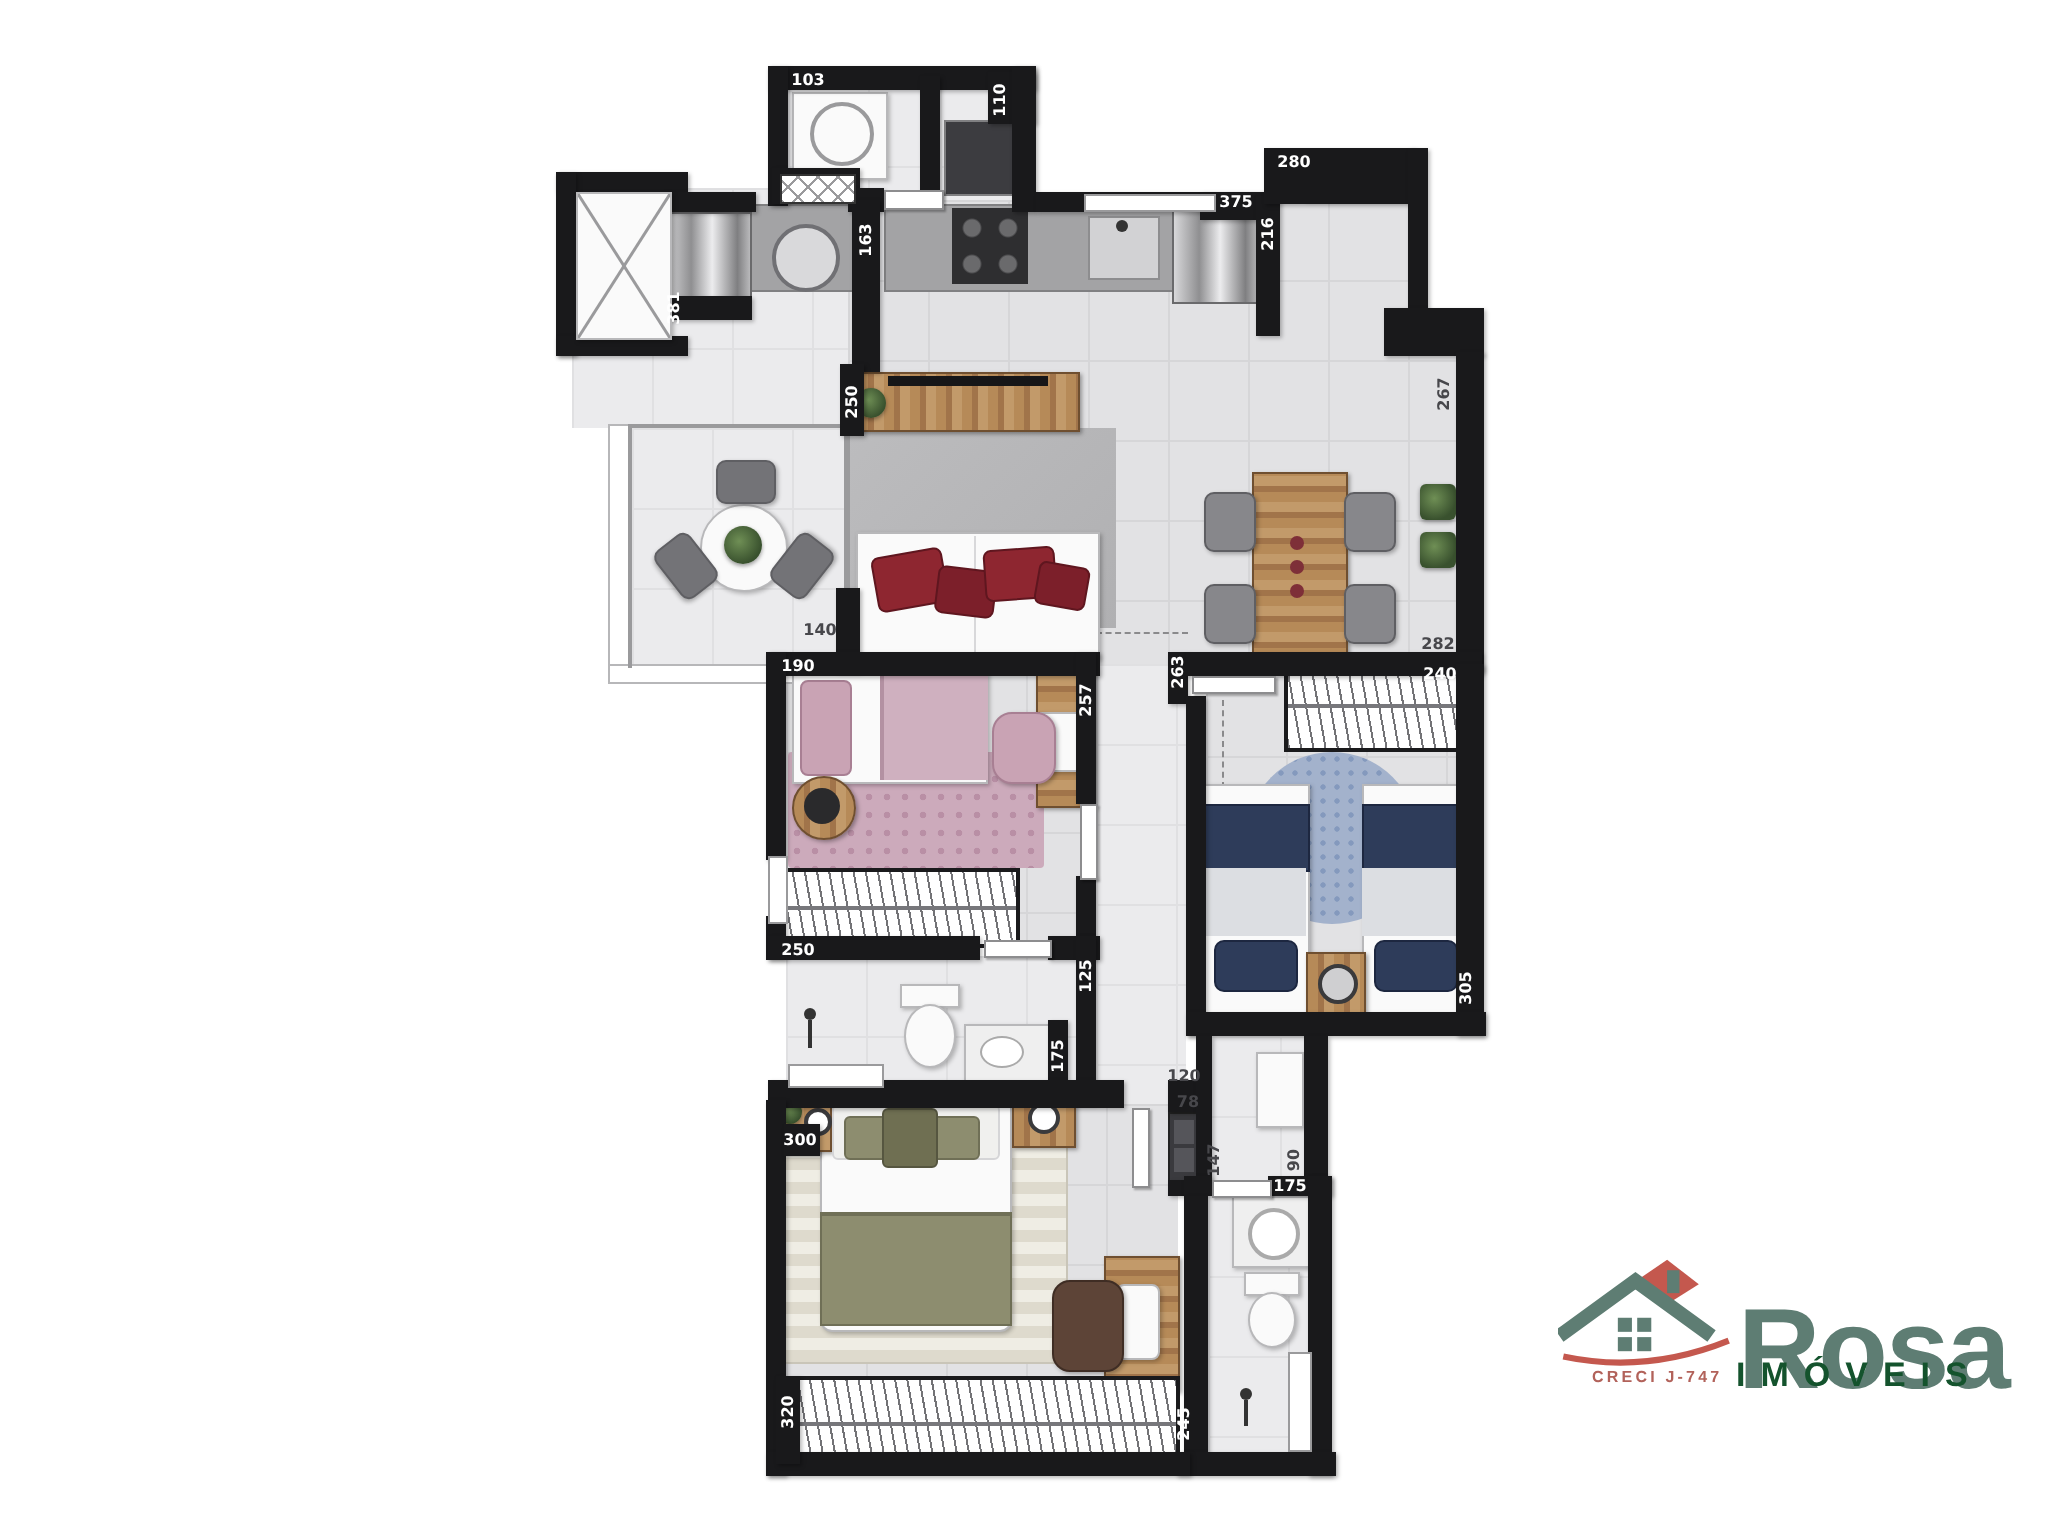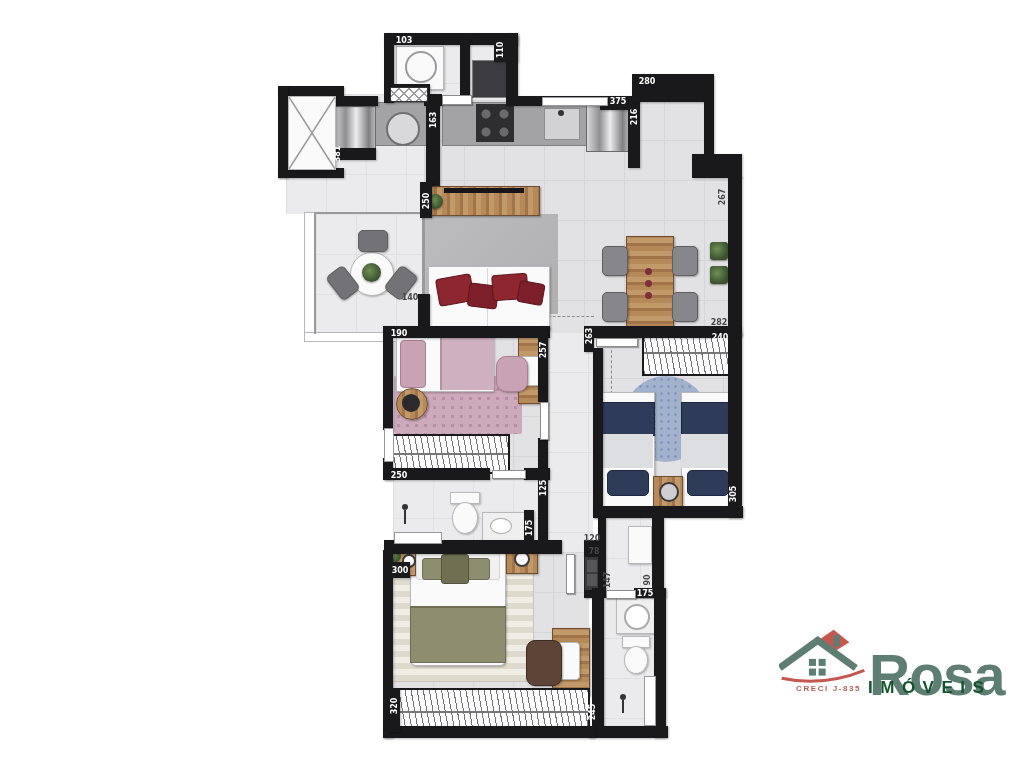--- a/index.html
+++ b/index.html
@@ -266,21 +266,21 @@
 <div>
     <span class="label" style="left: 404px; top: 40px;">103</span>
     <span class="label rot" style="left: 500px; top: 50px;">110</span>
     <span class="label rot" style="left: 433px; top: 120px;">163</span>
     <span class="label rot" style="left: 337px; top: 154px;">381</span>
     <span class="label" style="left: 618px; top: 101px;">375</span>
     <span class="label" style="left: 647px; top: 81px;">280</span>
     <span class="label rot" style="left: 634px; top: 117px;">216</span>
     <span class="label rot dark" style="left: 722px; top: 197px;">267</span>
     <span class="label rot" style="left: 426px; top: 201px;">250</span>
-    <span class="label dark" style="left: 410px; top: 297px;">140</span>
+    <span class="label dark" style="left: 410px; top: 315px;">140</span>
     <span class="label dark" style="left: 719px; top: 322px;">282</span>
     <span class="label" style="left: 399px; top: 333px;">190</span>
     <span class="label rot" style="left: 543px; top: 350px;">257</span>
     <span class="label" style="left: 720px; top: 337px;">240</span>
     <span class="label rot" style="left: 589px; top: 336px;">263</span>
     <span class="label" style="left: 399px; top: 475px;">250</span>
     <span class="label rot" style="left: 543px; top: 488px;">125</span>
     <span class="label rot" style="left: 529px; top: 528px;">175</span>
     <span class="label dark" style="left: 592px; top: 538px;">120</span>
     <span class="label dark" style="left: 594px; top: 551px;">78</span>
@@ -299,14 +299,14 @@
     <rect x="62" y="9" width="7" height="13" fill="#5e7d73"></rect>
     <path d="M4 44 L44 15 L84 44" stroke="#5e7d73" stroke-width="8" fill="none" stroke-linecap="square"></path>
     <rect x="34" y="36" width="8" height="8" fill="#5e7d73"></rect>
     <rect x="45" y="36" width="8" height="8" fill="#5e7d73"></rect>
     <rect x="34" y="47" width="8" height="8" fill="#5e7d73"></rect>
     <rect x="45" y="47" width="8" height="8" fill="#5e7d73"></rect>
     <path d="M3 58 Q50 68 97 49" stroke="#c4584e" stroke-width="3.5" fill="none"></path>
   </svg>
   <div class="logo-brand" style="color: rgb(94, 125, 115); margin-top: 21px;">Rosa</div>
   <div class="logo-sub" style="color: #14532d;">IMÓVEIS</div>
-  <div class="logo-lic" style="color: rgb(178, 98, 90);">CRECI J-835</div>
+  <div class="logo-lic" style="color: rgb(178, 98, 90);">CRECI J-747</div>
 </div>
 
 </body></html>

